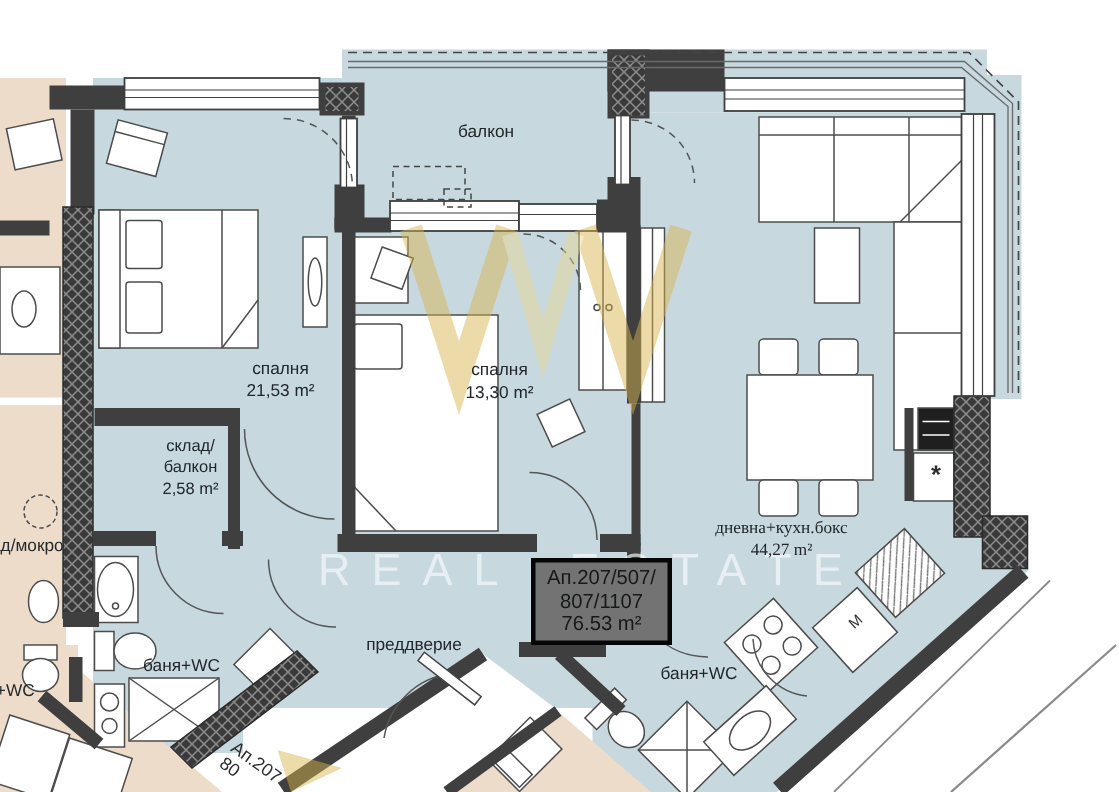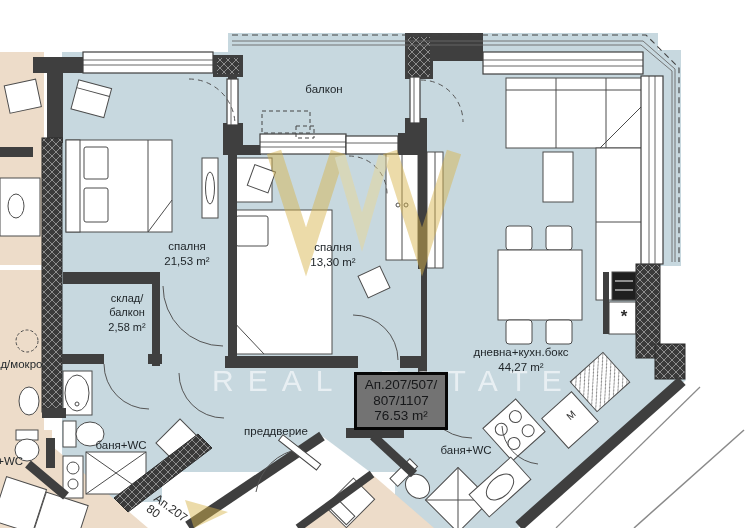--- a/index.html
+++ b/index.html
@@ -320,21 +320,21 @@
   <span style="display:block">спалня</span>
   <span style="display:block">13,30 m²</span>
 </div>
 
 <div class="lbl lbl-sm" style="left:127px;top:312px;">
   <span style="display:block">склад/</span>
   <span style="display:block">балкон</span>
   <span style="display:block">2,58 m²</span>
 </div>
 
-<div class="lbl" style="left:521px;top:360px;">
+<div class="lbl" style="left:521px;top:360px;font-family:Liberation Serif, serif;">
   <span style="display:block">дневна+кухн.бокс</span>
   <span style="display:block">44,27 m²</span>
 </div>
 
 <div class="lbl" style="left:276px;top:394px;margin-top:37px;">преддверие</div>
 <div class="lbl" style="left:121px;top:445px;">баня+WC</div>
 <div class="lbl" style="left:466px;top:450px;">баня+WC</div>
 
 <div class="aptbox">
   <span style="display:block">Ап.207/507/</span>

